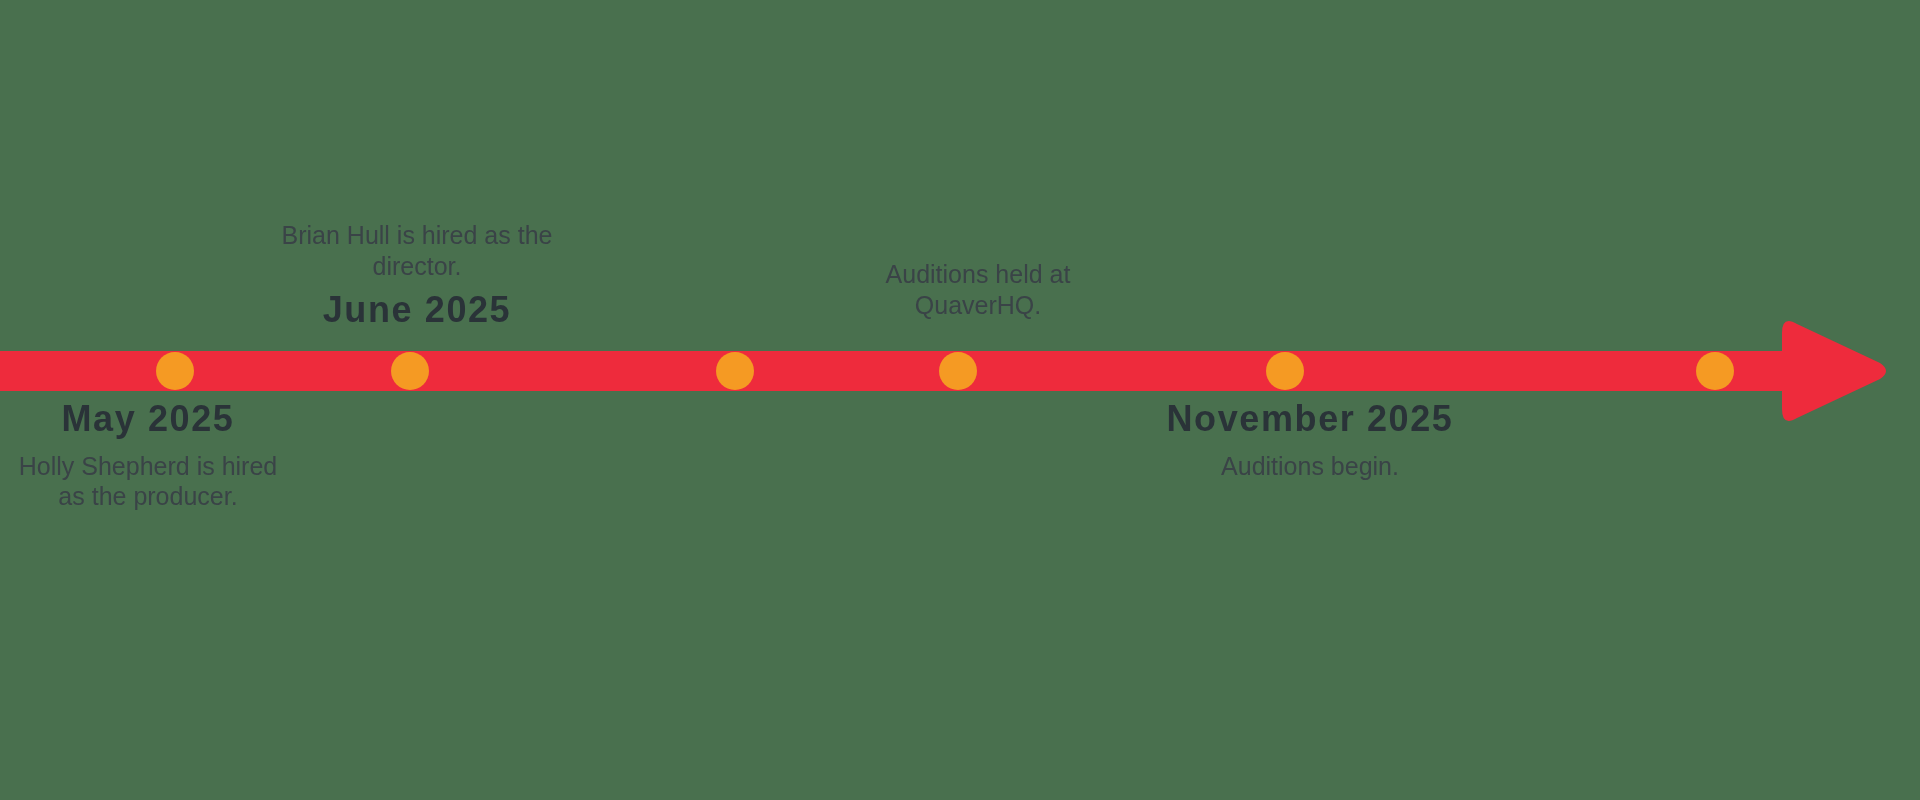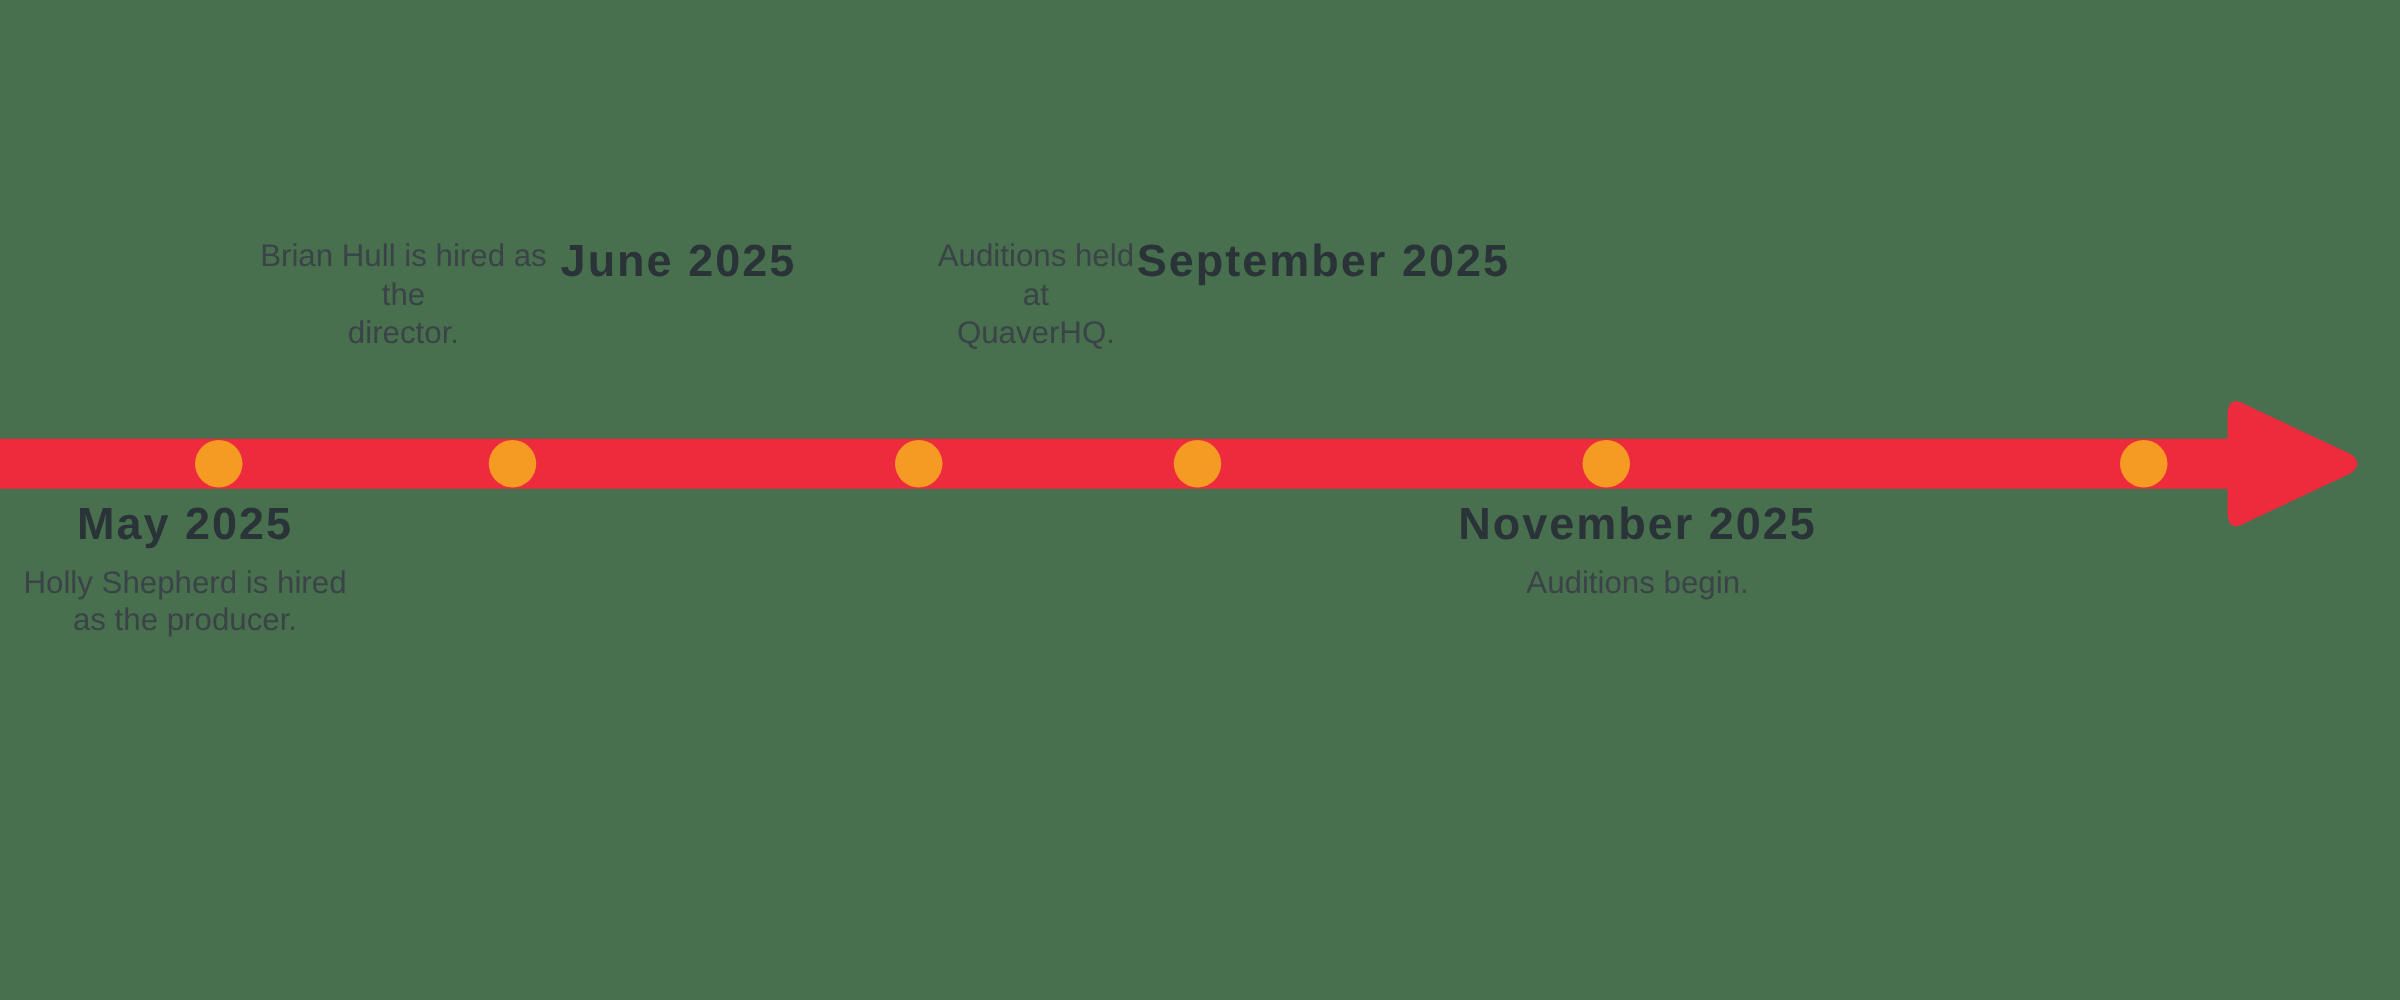--- a/index.html
+++ b/index.html
@@ -74,20 +74,21 @@
     color: #3A4347;
     font-size: 25px;
     font-weight: 400;
     line-height: 1.22;
     white-space: pre-line;
   }
 
   
   .milestone.above {
     display: flex;
+    flex-direction: column;
     justify-content: flex-end;
   }
   .milestone.above .desc {
     margin-bottom: 10px;
   }
 
   
   .milestone.below {
     display: flex;
     flex-direction: column;
@@ -123,24 +124,23 @@
 as the producer.</div>
   </div>
 
   <div class="milestone above" style="left:417px; top:190px; height:140px; width:440px;">
     <div class="desc">Brian Hull is hired as the
 director.</div>
     <div class="month">June 2025</div>
   </div>
 
 
-  <div class="milestone above" style="left:978px; top:190px; height:140px; width:460px;justify-content:center;">
+  <div class="milestone above" style="left:978px; top:190px; height:140px; width:460px;">
     <div class="desc">Auditions held at
 QuaverHQ.</div>
-    <div class="month">September 2025</div>
   </div>
 
   <div class="milestone below" style="left:1310px; top:400px; width:440px;">
     <div class="month">November 2025</div>
     <div class="desc">Auditions begin.</div>
   </div>
 
   <div class="milestone above" style="left:1710px; top:190px; height:140px; width:420px;">
   </div>
 

